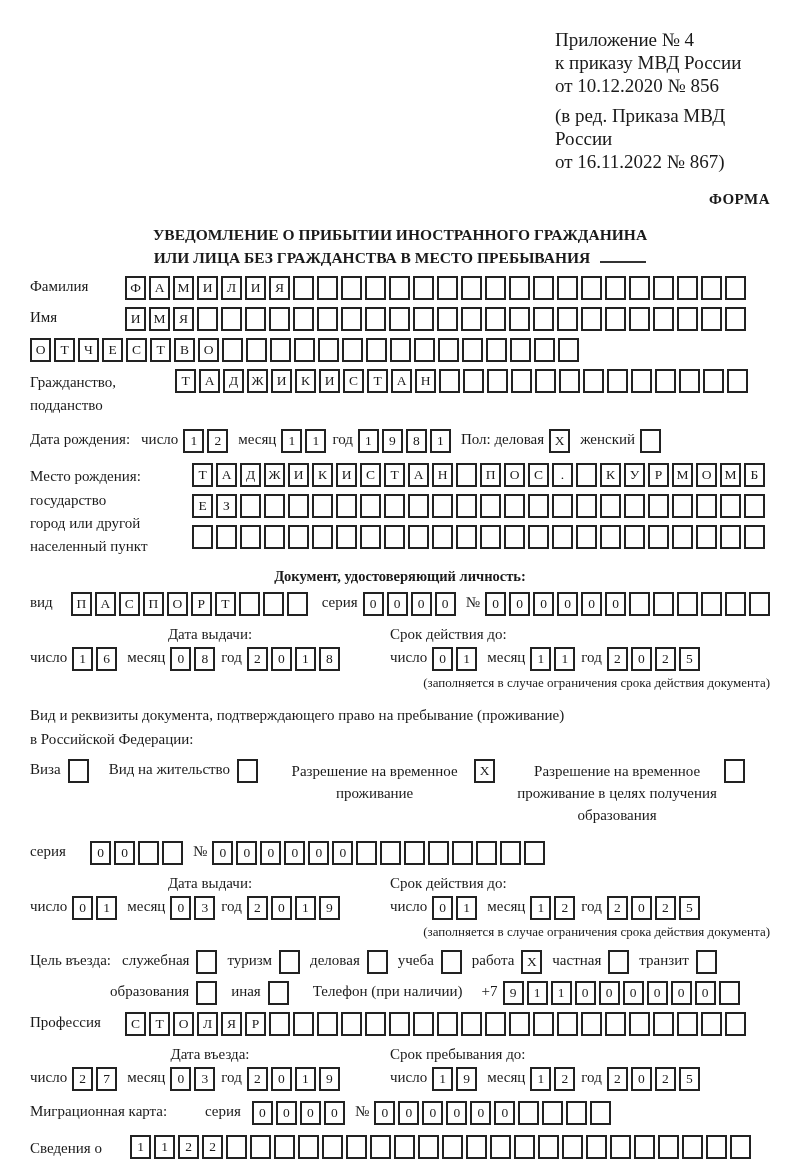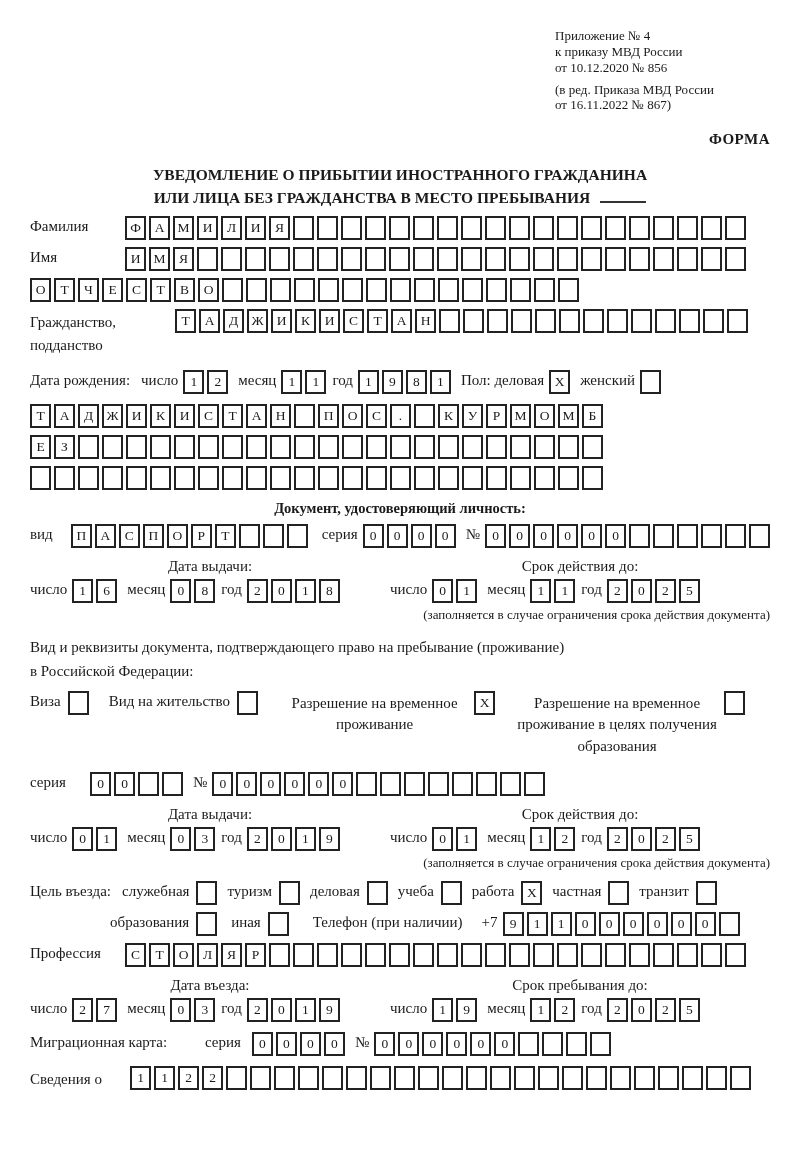--- a/index.html
+++ b/index.html
@@ -1,35 +1,35 @@
 <!DOCTYPE html>
 <html><head>
 <meta charset="utf-8">
 <style>
   html,body{margin:0;padding:0;background:#fff;color:#1a1a1a;}
   body{width:800px;font-family:"Liberation Serif","DejaVu Serif",serif;font-size:15px;}
   .page{width:740px;padding:28px 30px 20px 30px;}
-  .hdr{width:215px;margin-left:auto;line-height:1.22;font-size:13px;}
+  .hdr{width:215px;margin-left:auto;line-height:1.22;font-size:19px;}
   .hdr .amend{margin-top:6px;}
   .forma{width:215px;margin-left:auto;text-align:right;font-weight:bold;font-size:15px;margin-top:18px;letter-spacing:.5px;}
   .title{text-align:center;font-weight:bold;font-size:15.5px;margin-top:16px;line-height:1.45;}
   .blank-line{display:inline-block;width:46px;border-bottom:2px solid #333;margin-left:10px;vertical-align:baseline;}
   .sect{text-align:center;font-weight:bold;font-size:14.2px;margin-top:22px;margin-bottom:10px;}
   .frow{display:flex;align-items:flex-start;margin:7px 0;}
   .lbl{flex:0 0 auto;padding-top:2px;}
   .w95{width:95px;}.w162{width:162px;}.w145{width:145px;}.w100{width:100px;}
   .lblcol{flex:0 0 auto;line-height:1.55;padding-top:2px;}
   .cells{display:inline-flex;gap:3px;flex:0 0 auto;}
   .cell{display:inline-block;width:17px;height:20px;border:2px solid #222;text-align:center;font-size:13.5px;line-height:20px;background:#fff;}
   .stack{display:flex;flex-direction:column;gap:7px;}
   .dlbl{padding-top:2px;margin-right:5px;}
   .gap6{margin-left:6px;}.gap10{margin-left:10px;}.gap14{margin-left:14px;}
   .two-col{display:flex;margin-top:10px;}
   .two-col .c1{width:360px;text-align:center;}
-  .two-col .c2{flex:1;text-align:center;}
+  .two-col .c2{flex:1;}
   .daterow{display:flex;align-items:flex-start;margin:4px 0;}
   .daterow .g1{width:360px;display:flex;}
   .note-r{text-align:right;font-size:13px;margin-top:2px;}
   .para{margin-top:12px;line-height:1.6;}
   .center-b{text-align:center;font-weight:bold;font-size:14.5px;margin-top:10px;}
   .opt{display:flex;align-items:flex-start;}
   .opt .olbl{padding-top:2px;}
   .opt .ctr{text-align:center;line-height:1.45;}
   .optbox{margin-left:7px;}
   .mw185{max-width:185px;}.mw200{max-width:200px;}
@@ -202,20 +202,26 @@
     <span class="cells">
         <span class="cell">X</span>
       </span>
     <span class="dlbl gap10">женский</span>
     <span class="cells">
         <span class="cell"></span>
       </span>
   </div>
 
   <div class="frow" style="margin-top:10px;">
+    <div class="lblcol w162">
+      <div>Место рождения:</div>
+      <div>государство</div>
+      <div>город или другой</div>
+      <div>населенный пункт</div>
+    </div>
     <div class="stack">
       <span class="cells">
           <span class="cell">Т</span>
           <span class="cell">А</span>
           <span class="cell">Д</span>
           <span class="cell">Ж</span>
           <span class="cell">И</span>
           <span class="cell">К</span>
           <span class="cell">И</span>
           <span class="cell">С</span>

